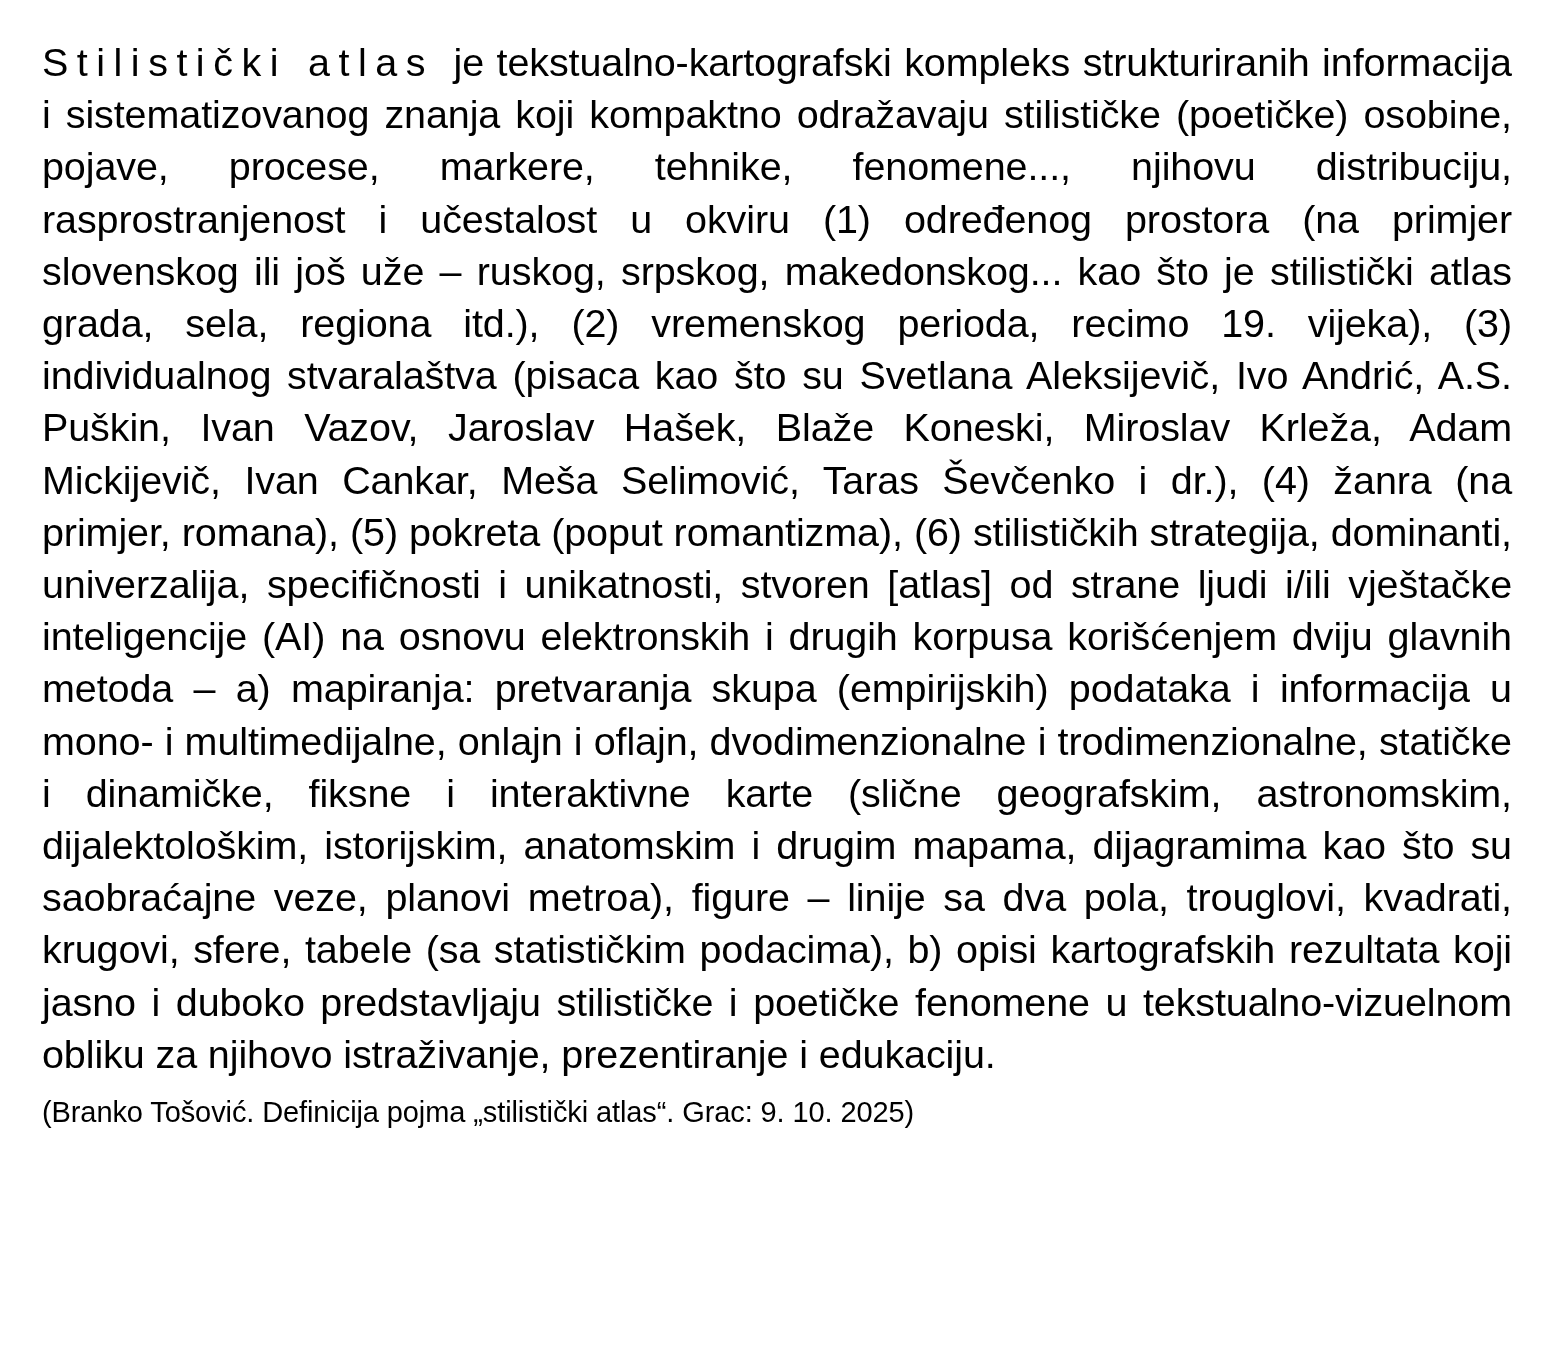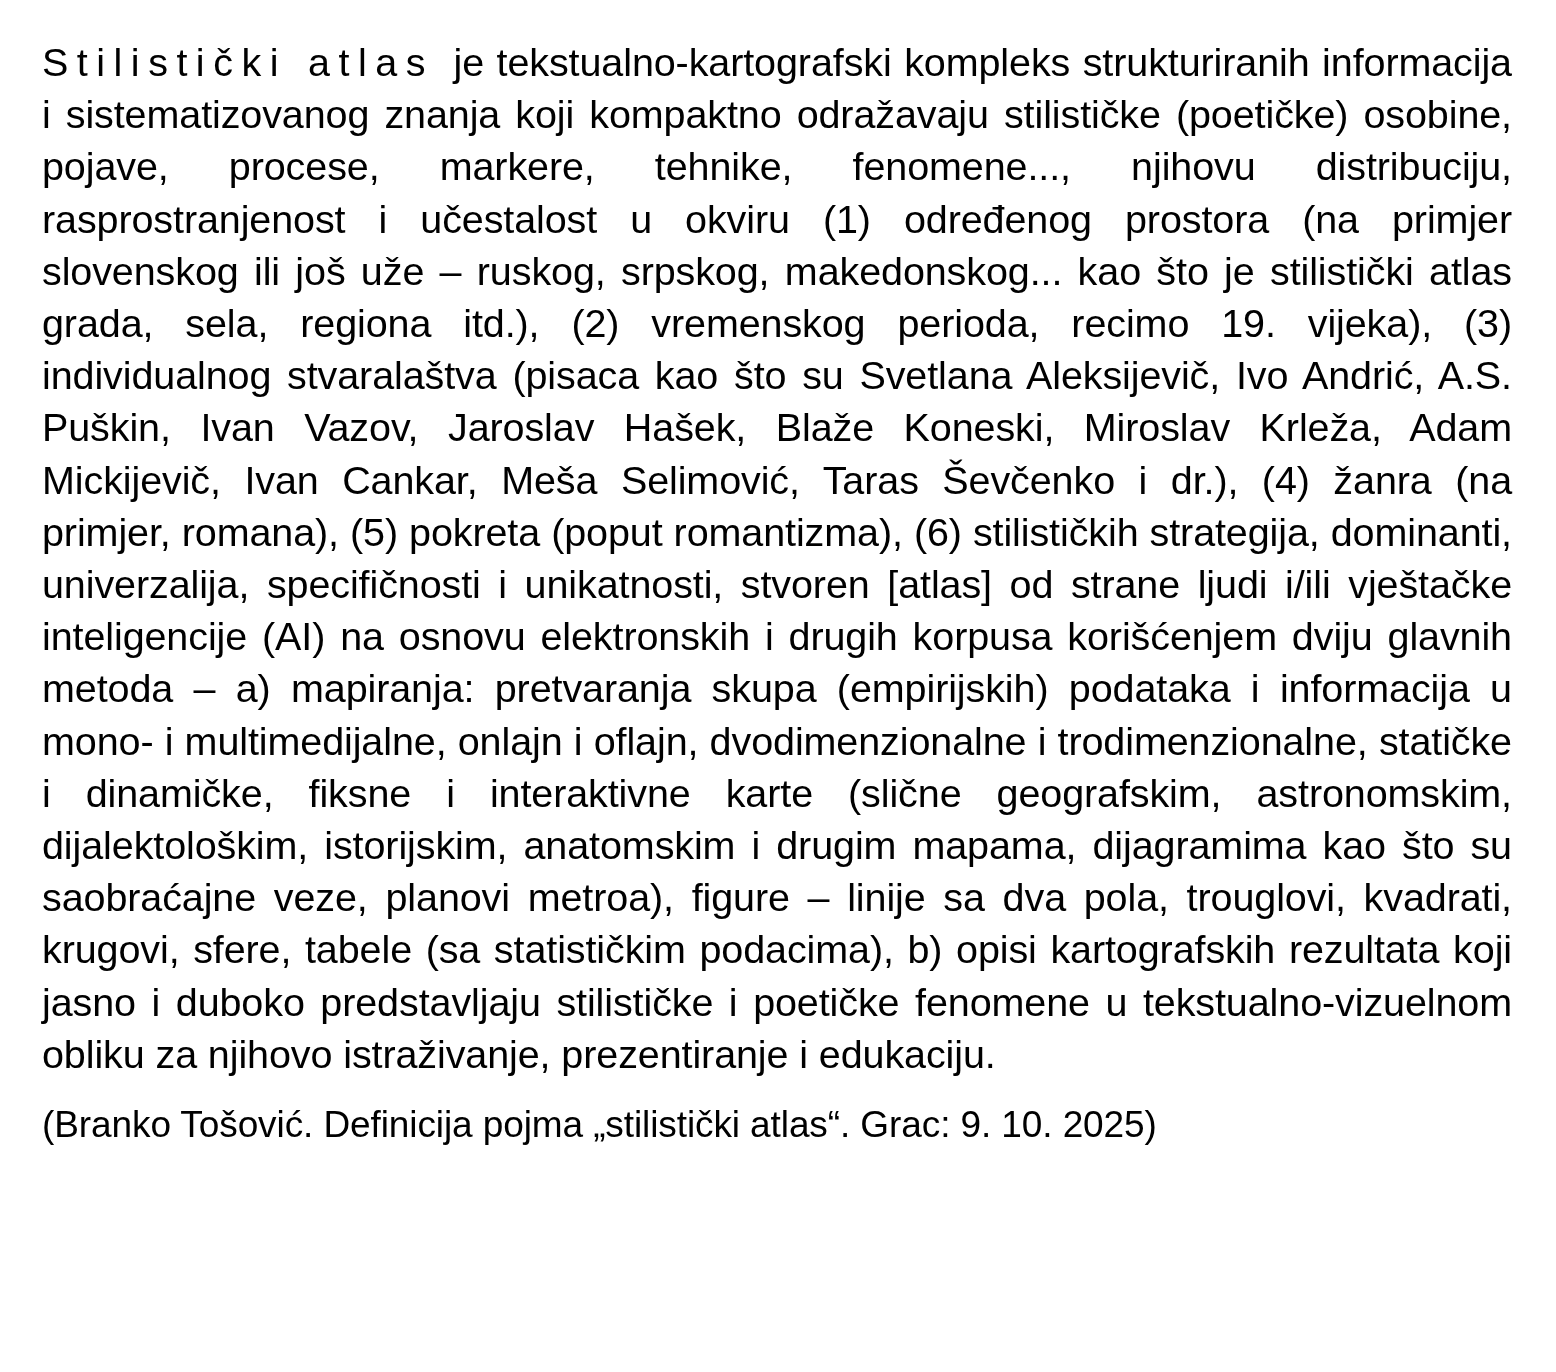--- a/index.html
+++ b/index.html
@@ -34,22 +34,22 @@
     word-spacing: 0px;
     margin: 0;
     hyphens: none;
     -webkit-hyphens: none;
   }
   .term {
     letter-spacing: 8.5px;
     margin-right: 7px;
   }
   .citation {
-    margin-top: 19px;
-    font-size: 37px;
+    margin-top: 6px;
+    font-size: 29px;
     line-height: 52.2px;
     text-align: left;
     letter-spacing: -0.1px;
   }
 </style>
 </head>
 <body>
 
 <div class="page">
   <div class="definition-block">

